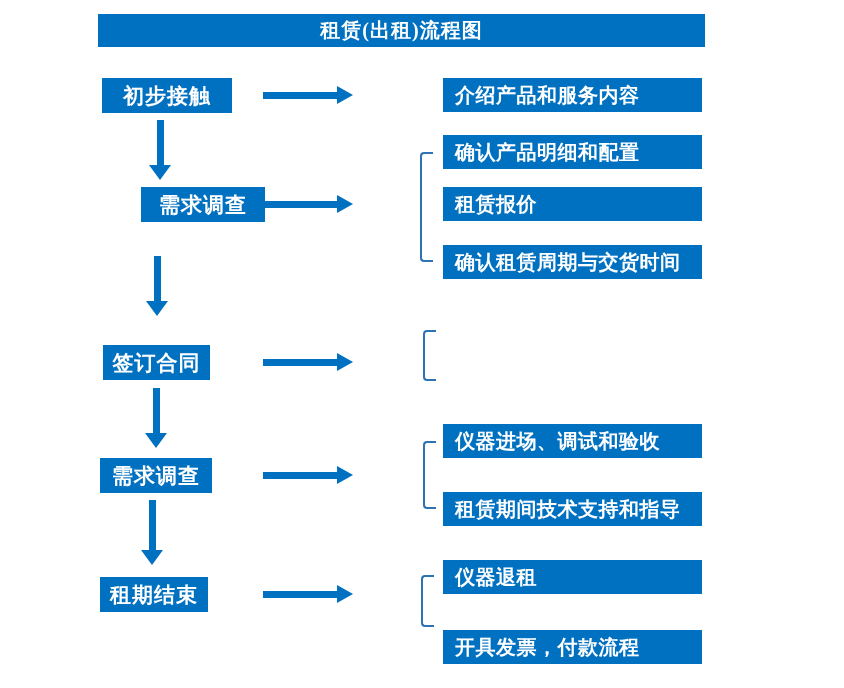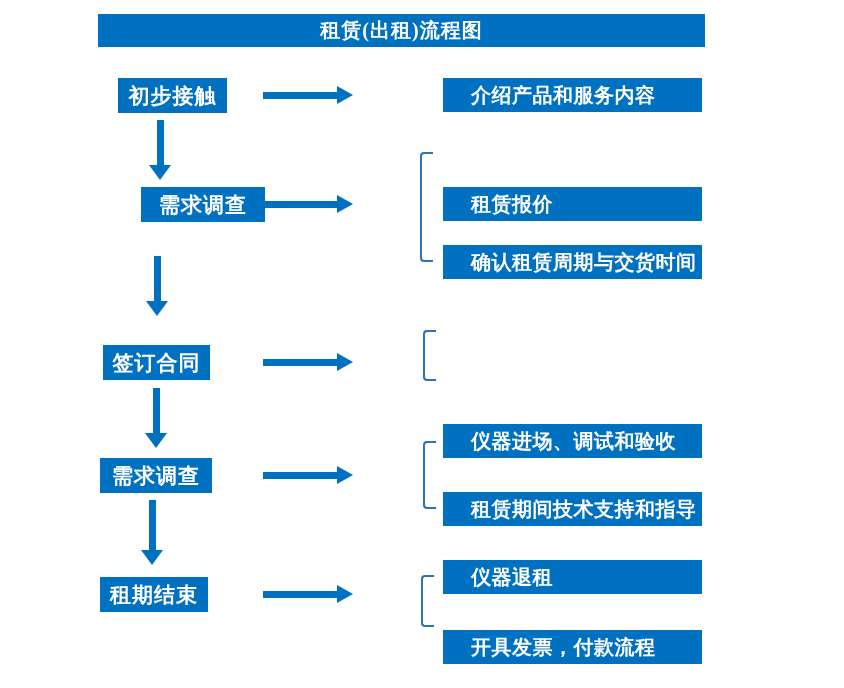--- a/index.html
+++ b/index.html
@@ -35,21 +35,21 @@
     white-space: nowrap;
   }
   .box.left {
     justify-content: center;
     font-size: 21px;
     letter-spacing: 1px;
     height: 35px;
   }
   .box.right {
     left: 443px; width: 259px; height: 34px;
-    padding-left: 28px;
+    padding-left: 12px;
     font-size: 20px;
     letter-spacing: 0.5px;
   }
   .harrow {
     position: absolute;
     display: flex; align-items: center;
     height: 18px;
   }
   .harrow .stem { width: 74px; height: 7px; background: var(--primary); }
   .harrow .head {
@@ -81,21 +81,21 @@
 </style>
 </head>
 <body>
 
 <div class="canvas">
 
   <div class="title-bar">
     <span>租赁(出租)流程图</span>
   </div>
 
-  <div class="box left" style="left:102px; top:78px;  width:109px;margin-left:16px;">初步接触</div>
+  <div class="box left" style="left:102px; top:78px;  width:130px;">初步接触</div>
   <div class="box left" style="left:102px; top:187px; width:124px;margin-left:39px;">需求调查</div>
   <div class="box left" style="left:103px; top:345px; width:107px;">签订合同</div>
   <div class="box left" style="left:100px; top:458px; width:112px;">需求调查</div>
   <div class="box left" style="left:100px; top:577px; width:108px;">租期结束</div>
 
   <div class="varrow" style="left:149px; top:120px; height:60px;">
       <div class="stem"></div>
       <div class="head"></div>
     </div>
   <div class="varrow" style="left:146px; top:256px; height:60px;">
@@ -131,20 +131,21 @@
       <div class="stem"></div>
       <div class="head"></div>
     </div>
 
   <div class="bracket" style="left:420px; top:152px; height:110px;"></div>
   <div class="bracket" style="left:423px; top:330px; height:51px;"></div>
   <div class="bracket" style="left:423px; top:441px; height:68px;"></div>
   <div class="bracket" style="left:421px; top:575px; height:52px;"></div>
 
   <div class="box right" style="top:78px;">介绍产品和服务内容</div>
+  <div class="box right" style="top:135px;">确认产品明细和配置</div>
   <div class="box right" style="top:187px;text-align:center;">租赁报价</div>
   <div class="box right" style="top:245px;">确认租赁周期与交货时间</div>
   <div class="box right" style="top:424px;">仪器进场、调试和验收</div>
   <div class="box right" style="top:492px;">租赁期间技术支持和指导</div>
   <div class="box right" style="top:560px;">仪器退租</div>
   <div class="box right" style="top:630px;">开具发票，付款流程</div>
 
 </div>
 
 </body></html>

